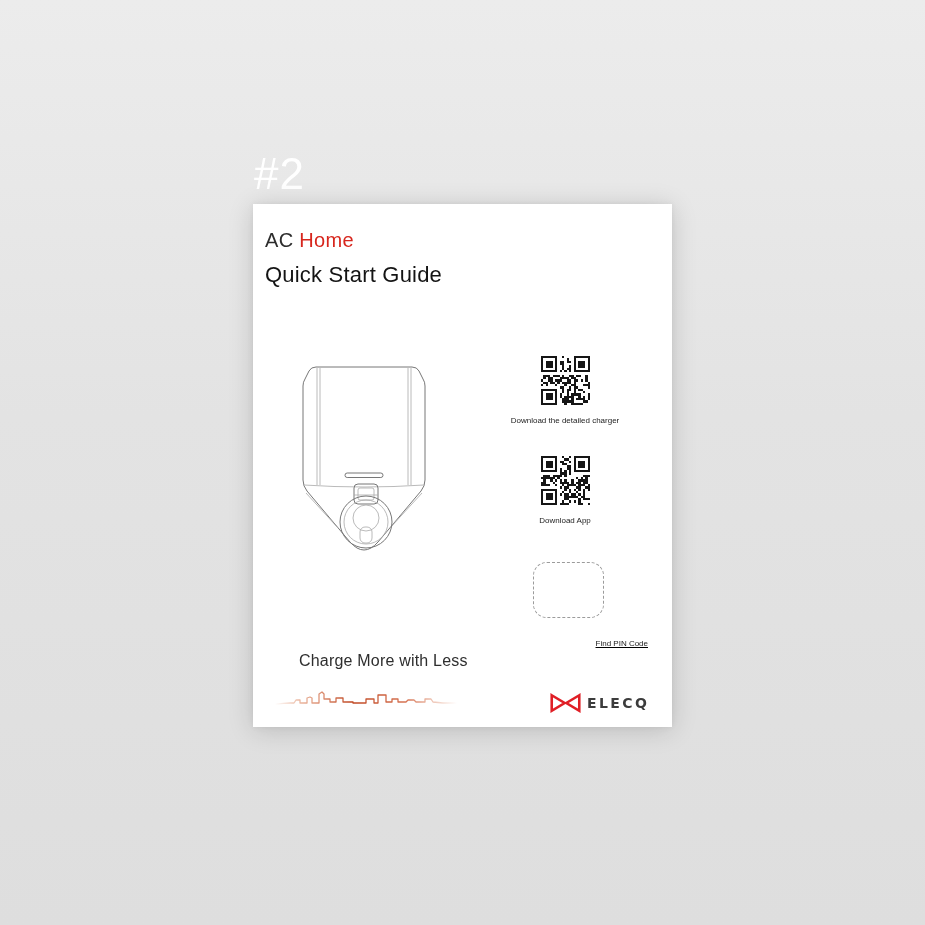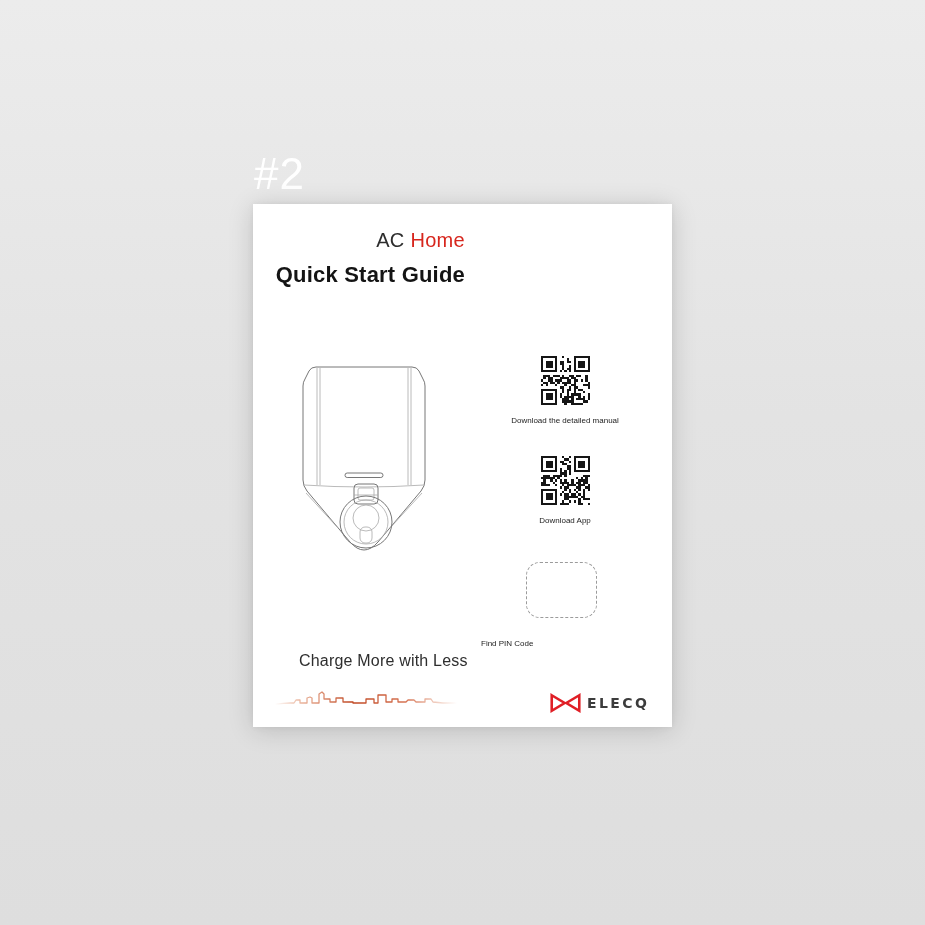--- a/index.html
+++ b/index.html
@@ -11,38 +11,38 @@
   }
   .badge{
     position:absolute;left:254px;top:152px;
     color:#ffffff;font-size:44px;font-weight:500;letter-spacing:1px;line-height:1;
   }
   .sheet{
     position:absolute;left:253px;top:204px;width:419px;height:523px;
     background:var(--sheet-white,#fff);
     box-shadow:0 3px 24px rgba(0,0,0,0.16), 0 0 6px rgba(0,0,0,0.06);
   }
-  .title-block{position:absolute;left:12px;top:25px;width:200px;text-align:right;}
+  .title-block{position:absolute;left:12px;top:25px;width:200px;text-align:left;}
   .title-line{font-size:20px;color:#2d2d2d;letter-spacing:0.3px;}
   .title-prefix{color:#2d2d2d;}
   .title-accent{color:var(--accent-red,#d7261d);}
-  .subtitle{font-size:22px;font-weight:700;color:#141414;margin-top:10px;letter-spacing:0.2px;}
+  .subtitle{font-size:22px;font-weight:400;color:#141414;margin-top:10px;letter-spacing:0.2px;}
   .intro{
     position:absolute;left:219px;top:36px;width:200px;
     font-size:7.8px;font-weight:700;line-height:1.36;color:#0f0f0f;
   }
   .charger-svg{position:absolute;left:43px;top:160px;width:136px;height:200px;}
   .charger-svg .ln{fill:none;stroke:#777;stroke-width:1;stroke-linejoin:round;}
   .charger-svg .ln2{fill:none;stroke:#a8a8a8;stroke-width:0.8;}
   .qr-block{position:absolute;left:232px;width:160px;text-align:center;}
   .qr-block.manual{top:152px;}
   .qr-block.app{top:252px;}
   .qr-svg{width:49px;height:49px;fill:#161616;shape-rendering:crispEdges;display:inline-block;}
   .qr-caption{font-size:8px;color:#222;margin-top:7px;}
-  .pin-block{position:absolute;left:228px;top:358px;width:160px;text-align:left;}
+  .pin-block{position:absolute;left:235px;top:358px;width:160px;text-align:right;text-decoration:underline;}
   .pin-box{width:69px;height:54px;margin:0 auto;border:1px dashed #9b9b9b;border-radius:14px;background:#fff;}
   .pin-caption{font-size:8px;color:#222;margin-top:21px;}
   .tagline{position:absolute;left:46px;top:448px;font-size:16px;color:#2e2e2e;letter-spacing:0.2px;}
   .skyline-svg{position:absolute;left:20px;top:481px;width:186px;height:26px;}
   .logo{position:absolute;left:297px;top:489px;display:flex;align-items:center;gap:6px;text-align:right;}
   .logo-mark{width:31px;height:20px;}
   .logo-mark path{fill:#ffffff;stroke:var(--logo-red,#e01f26);stroke-width:3;stroke-linejoin:miter;}
   .logo-text{font-size:14px;font-weight:700;letter-spacing:2.4px;color:#3c3c3c;font-family:"DejaVu Sans","Liberation Sans",sans-serif;}
 </style>
 </head>
@@ -295,21 +295,21 @@
         <rect x="13" y="19" width="1" height="1"></rect>
         <rect x="18" y="19" width="1" height="1"></rect>
         <rect x="19" y="19" width="1" height="1"></rect>
         <rect x="10" y="20" width="1" height="1"></rect>
         <rect x="13" y="20" width="1" height="1"></rect>
         <rect x="14" y="20" width="1" height="1"></rect>
         <rect x="15" y="20" width="1" height="1"></rect>
         <rect x="16" y="20" width="1" height="1"></rect>
         <rect x="17" y="20" width="1" height="1"></rect>
       </svg>
-    <div class="qr-caption">Download the detailed manual</div>
+    <div class="qr-caption">Download the detailed charger</div>
   </div>
 
   <div class="qr-block app">
     <svg class="qr-svg" viewBox="0 0 21 21">
         <rect x="0" y="0" width="1" height="1"></rect>
         <rect x="1" y="0" width="1" height="1"></rect>
         <rect x="2" y="0" width="1" height="1"></rect>
         <rect x="3" y="0" width="1" height="1"></rect>
         <rect x="4" y="0" width="1" height="1"></rect>
         <rect x="5" y="0" width="1" height="1"></rect>

